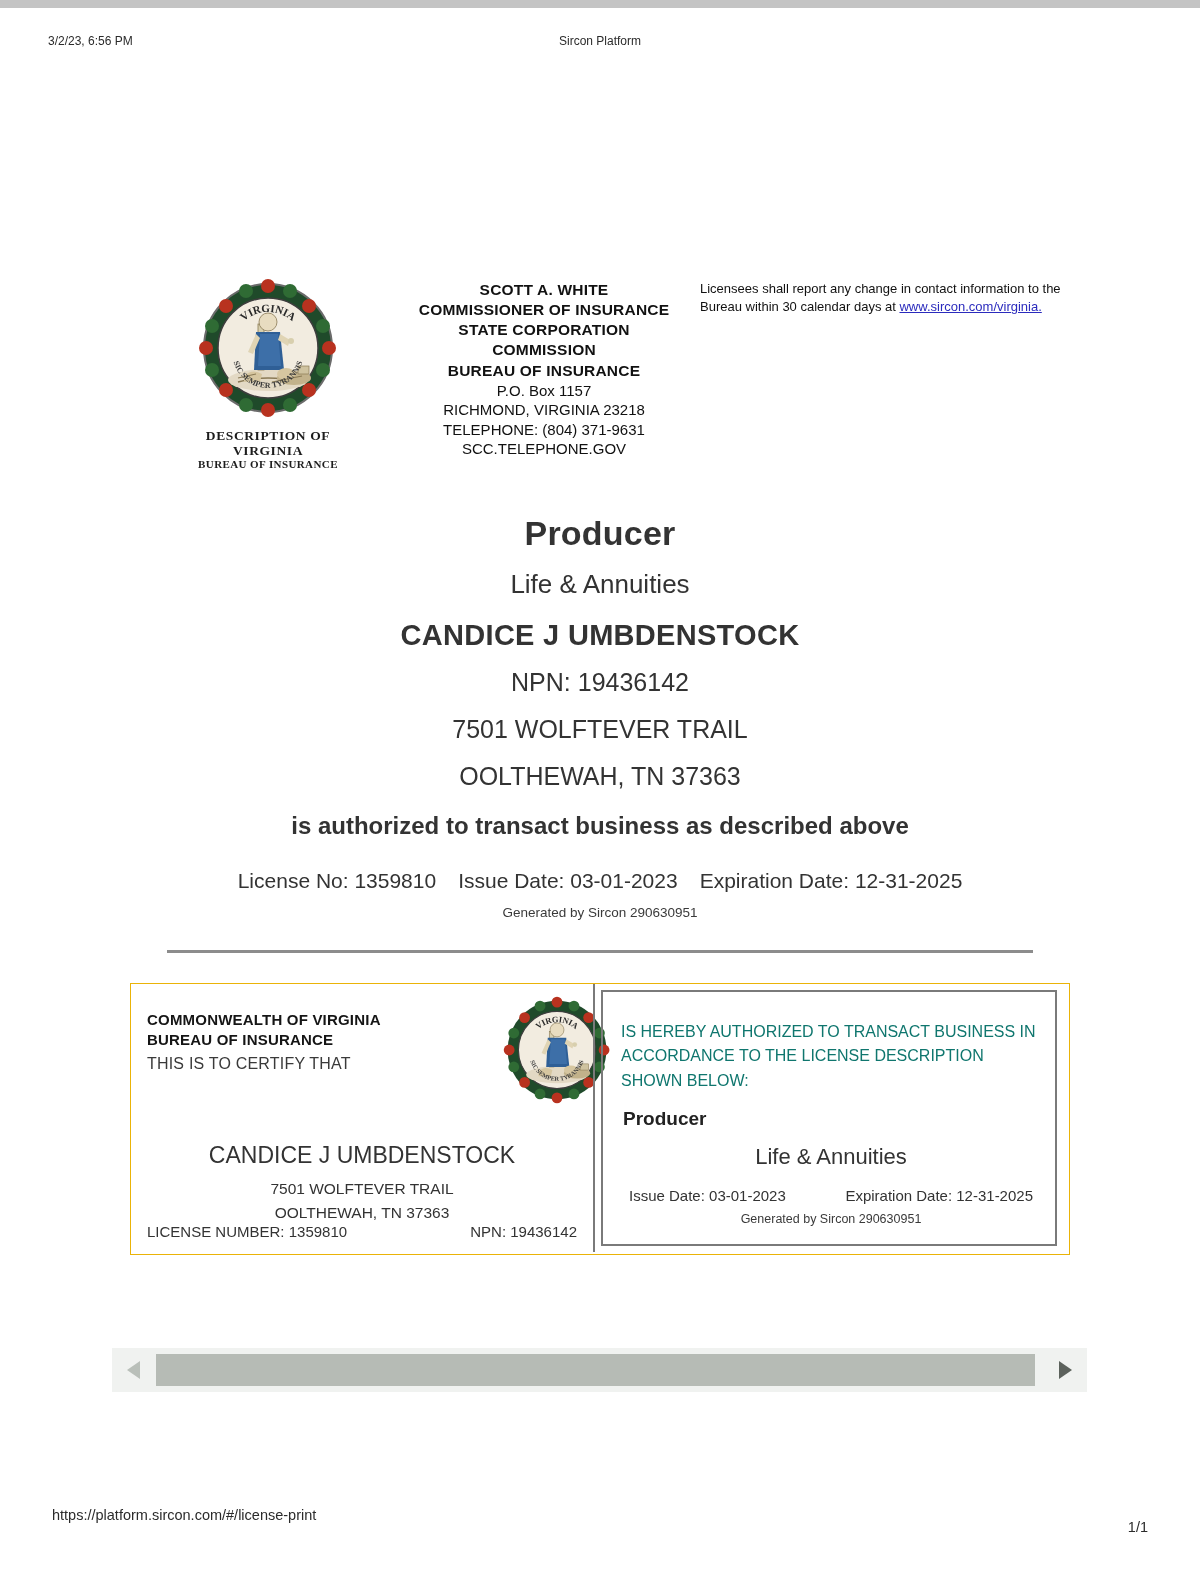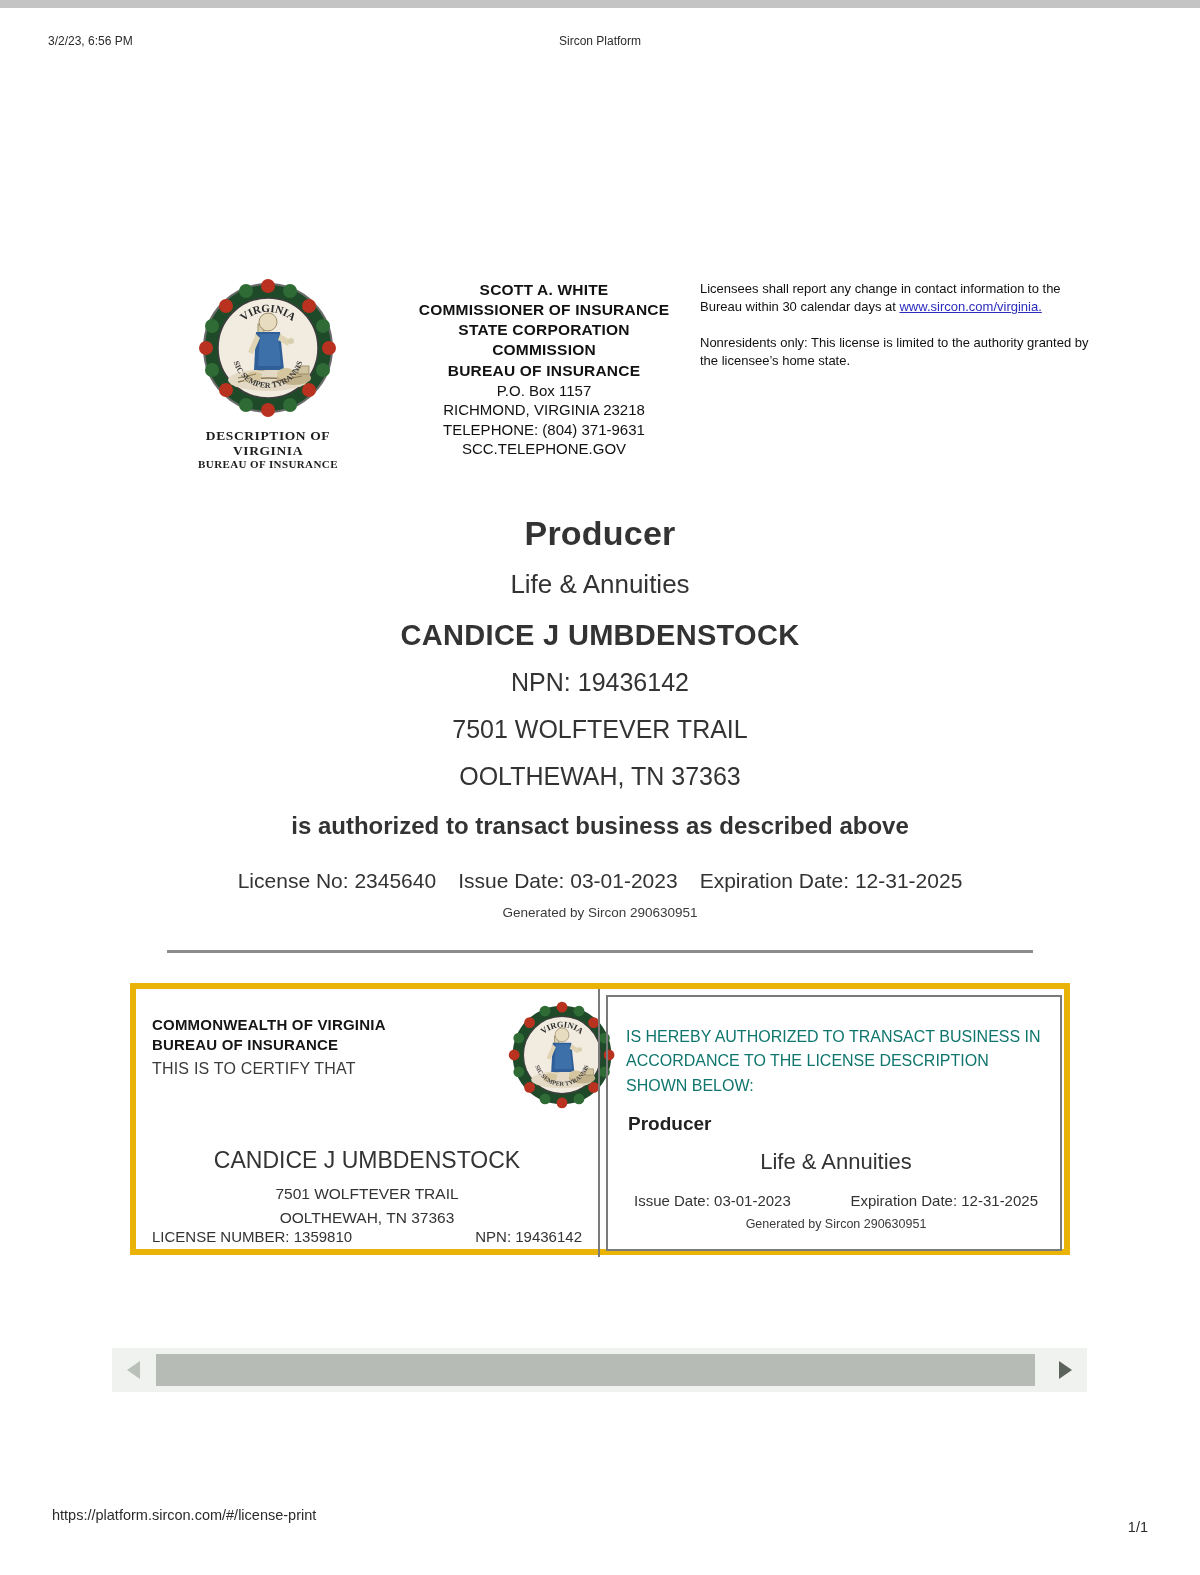--- a/index.html
+++ b/index.html
@@ -189,21 +189,21 @@
     border-top: 3px solid #8c8c8c;
   }
 
   
   .wallet-card {
     position: relative;
     width: 940px;
     margin: 0 auto;
     margin-top: 30px;
     height: 272px;
-    border: 6px solid #eab308;
+    border: 1px solid #eab308;
     background: #ffffff;
     box-sizing: border-box;
   }
   .wc-left {
     position: absolute;
     left: 0; top: 0;
     width: 462px;
     height: 268px;
     box-sizing: border-box;
   }
@@ -430,34 +430,33 @@
       <div class="ab-strong">BUREAU OF INSURANCE</div>
       <div class="ab-reg">P.O. Box 1157</div>
       <div class="ab-reg">RICHMOND, VIRGINIA 23218</div>
       <div class="ab-reg">TELEPHONE: (804) 371-9631</div>
       <div class="ab-reg">SCC.TELEPHONE.GOV</div>
     </div>
 
     <div class="notice-block">
       <p><span>Licensees shall report any change in contact information to the Bureau within 30 calendar days at </span><a class="notice-link" href="#">www.sircon.com/virginia.</a></p>
       <div class="notice-gap"></div>
-      <p>Nonresidents only: This license is limited to the authority granted by the licensee’s home state.</p>
     </div>
   </div>
 
   <div class="license-main">
     <div class="lm-type">Producer</div>
     <div class="lm-loa">Life &amp; Annuities</div>
     <div class="lm-name">CANDICE J UMBDENSTOCK</div>
     <div class="lm-npn">NPN: 19436142</div>
     <div class="lm-addr1">7501 WOLFTEVER TRAIL</div>
     <div class="lm-addr2">OOLTHEWAH, TN 37363</div>
     <div class="lm-auth">is authorized to transact business as described above</div>
     <div class="lm-license-line">
-      <span>License No: 2345640</span><span class="sep"></span><span>Issue Date: 03-01-2023</span><span class="sep"></span><span>Expiration Date: 12-31-2025</span>
+      <span>License No: 1359810</span><span class="sep"></span><span>Issue Date: 03-01-2023</span><span class="sep"></span><span>Expiration Date: 12-31-2025</span>
     </div>
     <div class="lm-generated">Generated by Sircon 290630951</div>
   </div>
 
   <hr class="divider">
 
   <div class="wallet-card">
 
     <div class="wc-left">
       <div class="cardhead">

